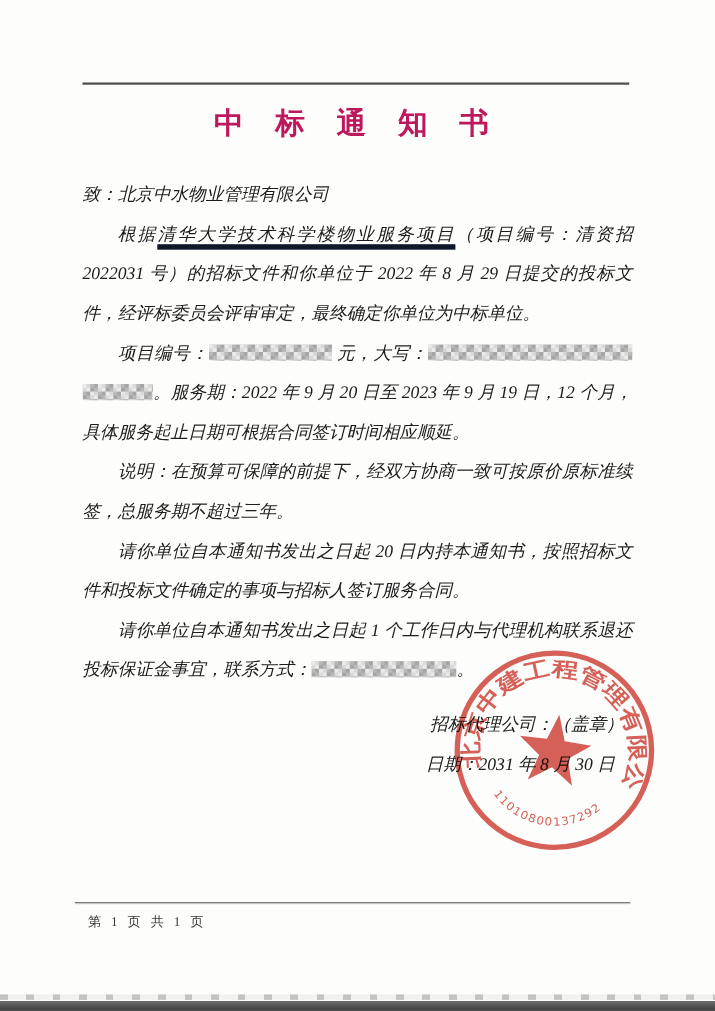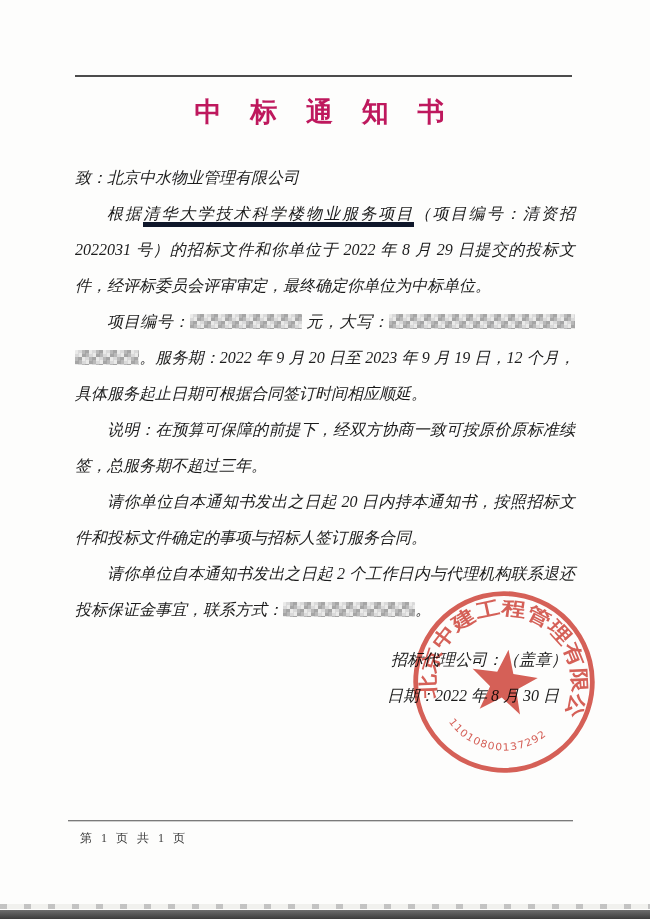--- a/index.html
+++ b/index.html
@@ -69,25 +69,25 @@
   <p class="no-indent">致：北京中水物业管理有限公司</p>
 
   <p><span>根据</span><span class="u-line">清华大学技术科学楼物业服务项目</span><span>（项目编号：清资招 2022031 号）的招标文件和你单位于 2022 年 8 月 29 日提交的投标文件，经评标委员会评审审定，最终确定你单位为中标单位。</span></p>
 
   <p><span>项目编号：</span><span class="redact" style="width:112px"></span><span> 元，大写：</span><span class="redact" style="width:186px"></span><span class="redact" style="width:64px"></span><span>。服务期：2022 年 9 月 20 日至 2023 年 9 月 19 日，12 个月，具体服务起止日期可根据合同签订时间相应顺延。</span></p>
 
   <p>说明：在预算可保障的前提下，经双方协商一致可按原价原标准续签，总服务期不超过三年。</p>
 
   <p>请你单位自本通知书发出之日起 20 日内持本通知书，按照招标文件和投标文件确定的事项与招标人签订服务合同。</p>
 
-  <p><span>请你单位自本通知书发出之日起 2 个工作日内与代理机构联系退还投标保证金事宜，联系方式：</span><span class="redact" style="width:132px"></span><span>。</span></p>
+  <p><span>请你单位自本通知书发出之日起 1 个工作日内与代理机构联系退还投标保证金事宜，联系方式：</span><span class="redact" style="width:132px"></span><span>。</span></p>
 
   <div class="signature">
     <p class="sig-line1">招标代理公司：（盖章）</p>
-    <p class="sig-line2">日期：2022 年 8 月 30 日</p>
+    <p class="sig-line2">日期：2031 年 8 月 30 日</p>
   </div>
 
 </div>
 
 <svg class="seal" viewBox="0 0 200 200" xmlns="http://www.w3.org/2000/svg">
   <circle cx="100" cy="100" r="92" fill="none" stroke="#cf4238" stroke-width="5"></circle>
   <polygon points="100,66 108.5,90.3 134.2,90.9 113.7,106.5 121.2,131.1 100,116.4 78.8,131.1 86.3,106.5 65.8,90.9 91.5,90.3" fill="#cf4238"></polygon>
   <defs>
     <path id="sealArc" d="M 33,128 A 72,72 0 1 1 167,128" fill="none"></path>
     <path id="numArc" d="M 46,146 A 70,70 0 0 0 154,146" fill="none"></path>

